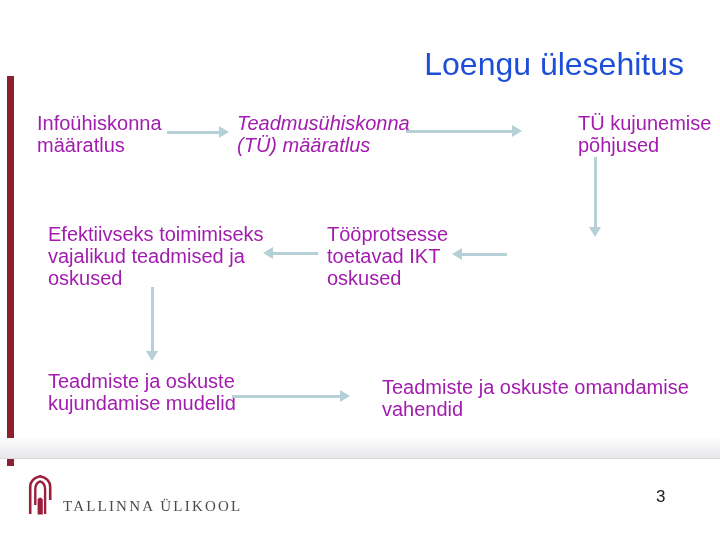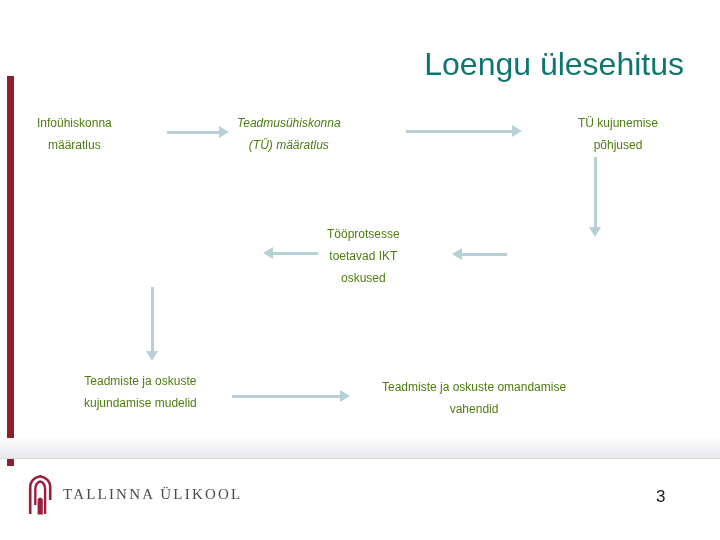--- a/index.html
+++ b/index.html
@@ -12,30 +12,29 @@
 
   
   .left-bar{
     position:absolute;left:7px;top:76px;width:7px;height:390px;
     background:#8e1f2e;
   }
 
   
   .title{
     position:absolute;top:46px;right:36px;
-    font-size:32px;line-height:36px;color:#0f766e;
+    font-size:32px;line-height:36px;color:#1d4ed8;
     letter-spacing:0px;white-space:nowrap;
   }
 
   
   .node{
     position:absolute;
-    font-size:12px;line-height:22px;color:#4d7c0f;
+    font-size:20px;line-height:22px;color:#a21caf;
     white-space:pre-line;
-    text-align:center;
   }
 
   
   .h-arrow{position:absolute;height:3px;background:#b5d0d6;}
   .h-arrow.dir-right::after{
     content:"";position:absolute;right:-10px;top:-5px;width:0;height:0;
     border-left:10px solid #b5d0d6;border-top:6px solid transparent;border-bottom:6px solid transparent;
   }
   .h-arrow.dir-left::before{
     content:"";position:absolute;left:-10px;top:-5px;width:0;height:0;
@@ -46,21 +45,21 @@
     content:"";position:absolute;bottom:-10px;left:-5px;width:0;height:0;
     border-top:10px solid #b5d0d6;border-left:6px solid transparent;border-right:6px solid transparent;
   }
 
   
   .footer-band{
     position:absolute;left:0;top:438px;width:720px;height:20px;
     background:linear-gradient(#fdfdfe, #e8e8eb);
     border-bottom:1px solid #d6d6da;
   }
-  .logo{position:absolute;left:27px;top:474px;display:flex;align-items:flex-start;}
+  .logo{position:absolute;left:27px;top:474px;display:flex;align-items:flex-end;}
   .logo svg{display:block;}
   .logo-text{
     margin-left:9px;margin-top:12px;
     font-family:"Liberation Serif", serif;
     font-size:15px;letter-spacing:2.2px;color:#4a4a4a;white-space:nowrap;
   }
   .page-number{
     position:absolute;left:656px;top:487px;
     font-size:17px;color:#1a1a1a;
   }
@@ -78,29 +77,32 @@
 määratlus</div>
   <div class="h-arrow dir-right" style="left:167px;top:131px;width:52px;"></div>
   <div class="node" style="left:237px;top:112px;font-style:italic;">Teadmusühiskonna
 (TÜ) määratlus</div>
   <div class="h-arrow dir-right" style="left:406px;top:130px;width:106px;"></div>
   <div class="node" style="left:578px;top:112px;">TÜ kujunemise
 põhjused</div>
 
   <div class="v-arrow" style="left:594px;top:157px;height:70px;"></div>
 
+  <div class="node" style="left:48px;top:223px;">Efektiivseks toimimiseks
+vajalikud teadmised ja
+oskused</div>
   <div class="h-arrow dir-left" style="left:273px;top:252px;width:45px;"></div>
   <div class="node" style="left:327px;top:223px;">Tööprotsesse
 toetavad IKT
 oskused</div>
   <div class="h-arrow dir-left" style="left:462px;top:253px;width:45px;"></div>
 
   <div class="v-arrow" style="left:151px;top:287px;height:64px;"></div>
 
-  <div class="node" style="left:48px;top:370px;margin-left:36px;">Teadmiste ja oskuste
+  <div class="node" style="left:48px;top:370px;">Teadmiste ja oskuste
 kujundamise mudelid</div>
   <div class="h-arrow dir-right" style="left:232px;top:395px;width:108px;"></div>
   <div class="node" style="left:382px;top:376px;">Teadmiste ja oskuste omandamise
 vahendid</div>
 
   <div class="footer-band"></div>
 
   <div class="logo">
     <svg width="27" height="41" viewBox="0 0 27 41">
       <path d="M3.2 40 L3.2 13 Q3.2 4.5 13.2 2.2 Q23.2 4.5 23.2 13 L23.2 26" fill="none" stroke="#9b1e3c" stroke-width="2.6"></path>

